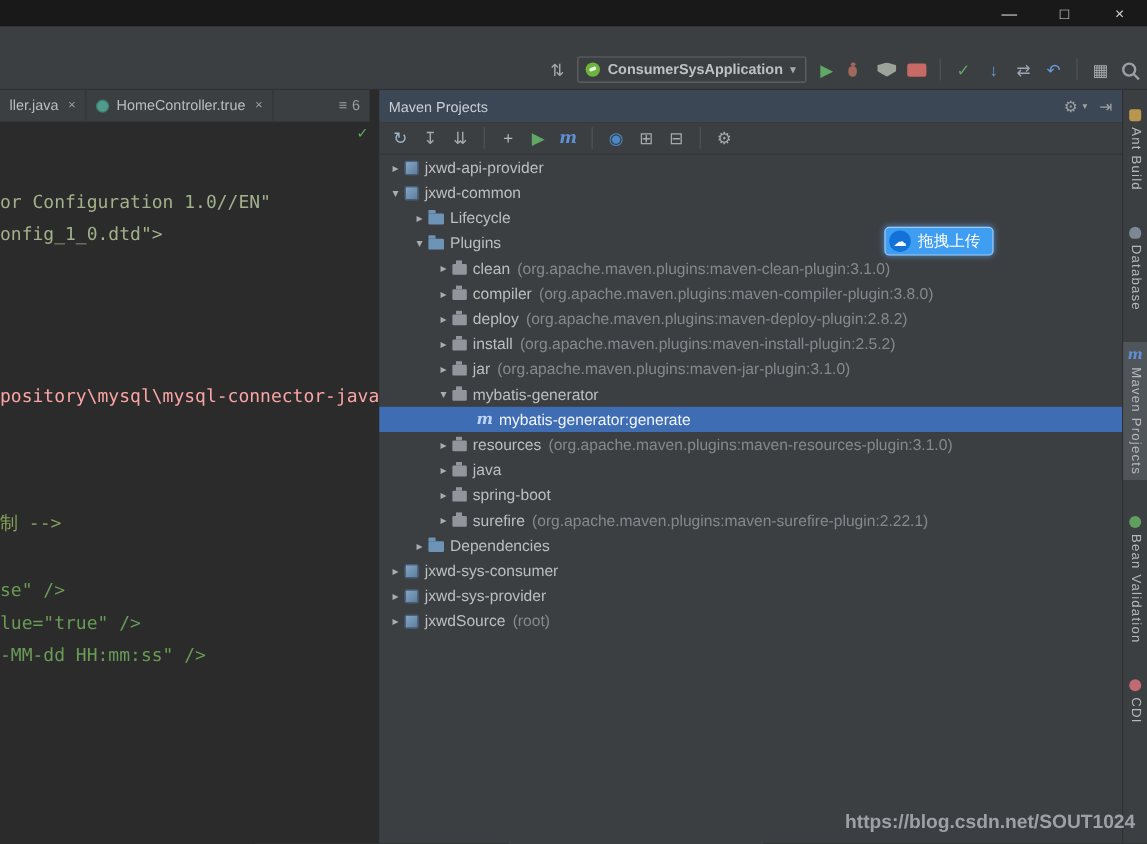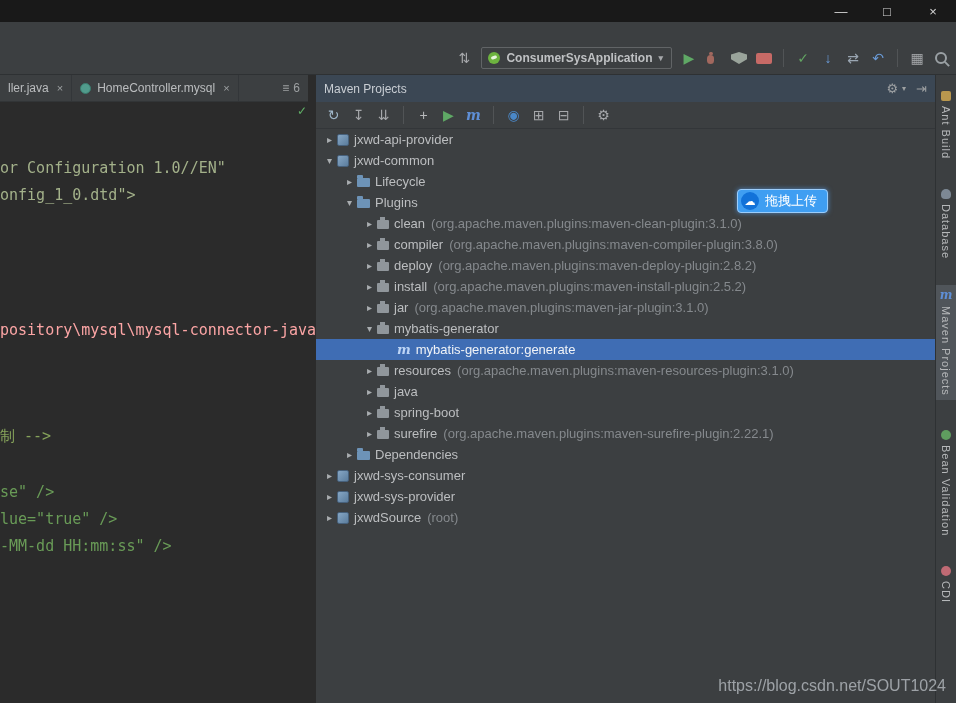--- a/index.html
+++ b/index.html
@@ -86,21 +86,21 @@
   .stripe-item:first-child{margin-top:16px;}
   .stripe-item.active{background:#50555a;padding:4px 0;margin-top:26px;}
   .sico{width:10px;height:10px;border-radius:2px;margin-bottom:5px;display:flex;align-items:center;justify-content:center;}
   .sico-ant{background:#b9974e;}
   .sico-database{background:#7d8894;border-radius:50% 50% 40% 40%;}
   .sico-maven{background:none;color:#5f8fd6;font-family:"DejaVu Serif",serif;font-style:italic;font-weight:bold;font-size:12px;width:auto;height:12px;}
   .sico-bean{background:#5f9e5f;border-radius:50%;}
   .sico-cdi{background:#c06a74;border-radius:50%;}
   .slabel{writing-mode:vertical-rl;font-size:11px;color:#b6b8ba;letter-spacing:1px;}
 
-  .watermark{position:absolute;right:10px;bottom:8px;color:rgba(190,195,200,.75);font-size:16px;z-index:7;}
+  .watermark{position:absolute;right:10px;bottom:8px;color:rgba(190,195,200,.75);font-size:16px;z-index:7;font-weight:bold;}
 </style>
 </head>
 <body>
 
 <div id="app">
 
   <div class="titlebar">
     <div class="winbtn">—</div>
     <div class="winbtn">□</div>
     <div class="winbtn">×</div>
@@ -131,21 +131,21 @@
     </div>
   </div>
 
   <div class="tabbar" id="tabs">
       <div class="tab">
         <span>ller.java</span>
         <span class="close">×</span>
       </div>
       <div class="tab">
         <span class="classdot"></span>
-        <span>HomeController.mysql</span>
+        <span>HomeController.true</span>
         <span class="close">×</span>
       </div>
       <div class="tabmore">
         <span>≡</span>
         <span>6</span>
       </div>
     </div>
   <span class="inspection">✓</span>
 
   <div class="editor">

